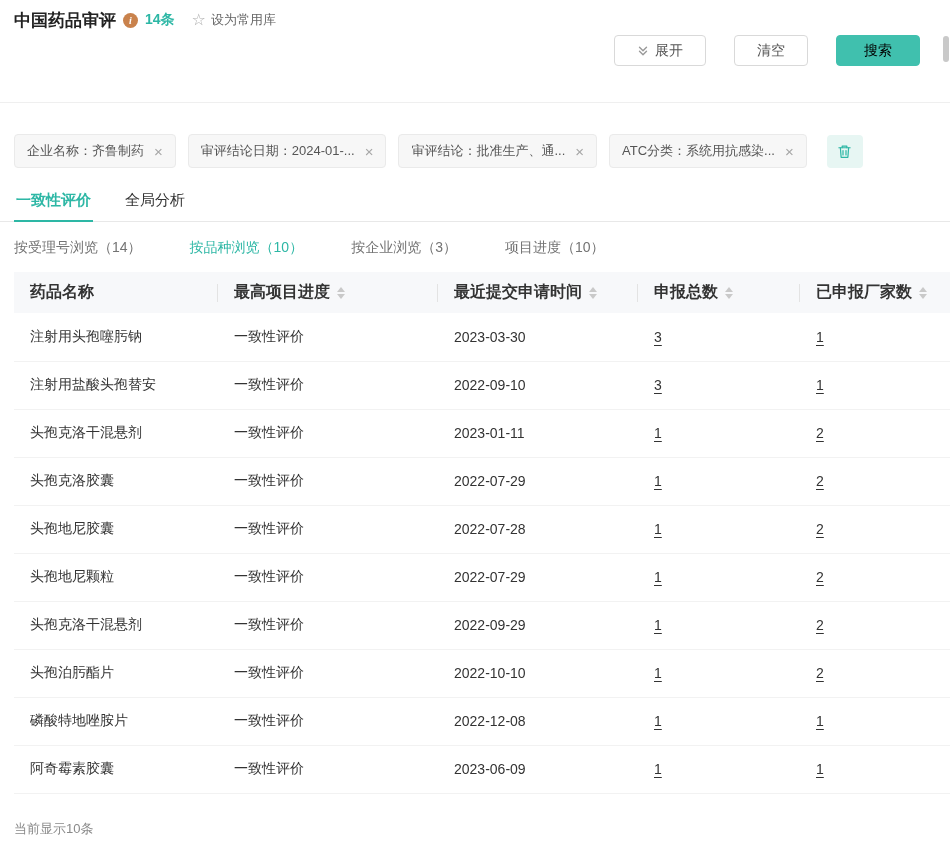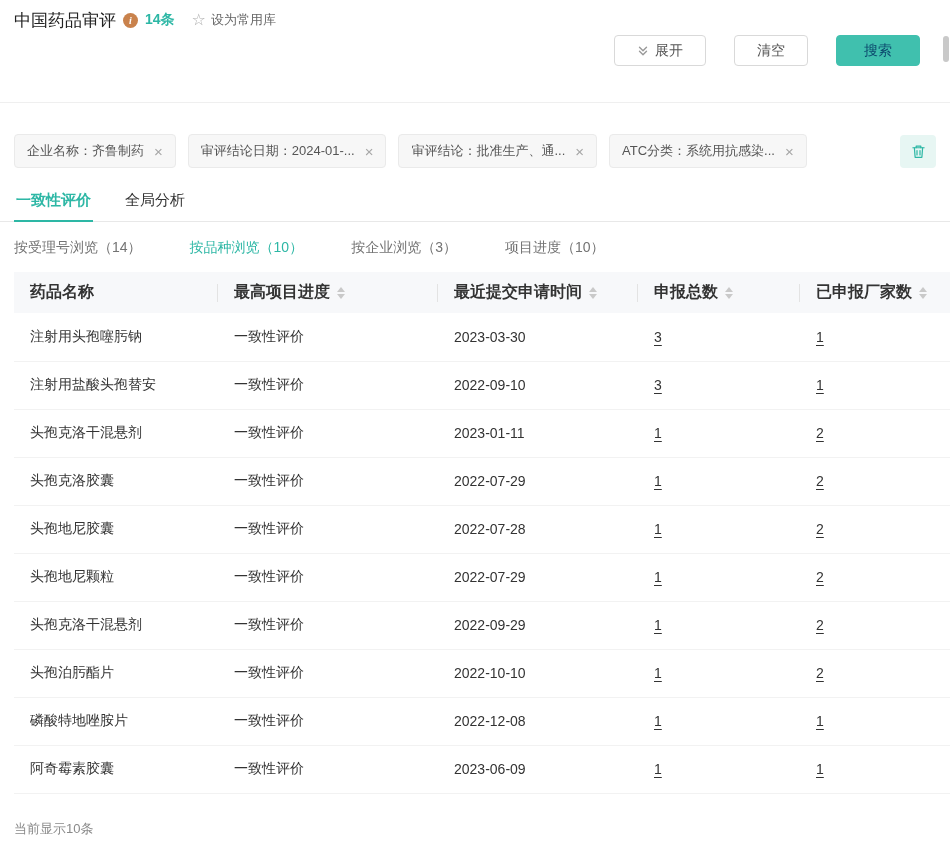--- a/index.html
+++ b/index.html
@@ -11,34 +11,34 @@
     --row-border:#f2f2f2;
     --head-bg:#f7f8fa;
     --text:#333;
     --muted:#8a8a8a;
   }
   *{box-sizing:border-box;margin:0;padding:0;}
   html,body{width:950px;height:844px;overflow:hidden;}
   body{font-family:"Liberation Sans","DejaVu Sans",sans-serif;background:#fff;color:var(--text);font-size:14px;position:relative;}
 
   .topbar{display:flex;align-items:center;gap:7px;padding:8px 14px 0;height:32px;}
-  .page-title{font-size:17px;font-weight:400;color:#222;}
+  .page-title{font-size:17px;font-weight:700;color:#222;}
   .info-icon{width:15px;height:15px;border-radius:50%;background:var(--info);color:#fff;font-size:10px;font-style:italic;font-weight:700;display:inline-flex;align-items:center;justify-content:center;font-family:"Liberation Serif",serif;cursor:pointer;flex:0 0 auto;}
   .count{color:var(--accent);font-weight:700;font-size:14px;}
   .fav{display:inline-flex;align-items:center;gap:5px;margin-left:10px;color:#666;font-size:13px;cursor:pointer;}
   .star-icon{color:#b0b0b0;font-size:16px;line-height:1;}
 
   .actions-row{display:flex;justify-content:flex-end;gap:28px;padding-right:30px;margin-top:3px;height:32px;}
   .btn{display:inline-flex;align-items:center;justify-content:center;gap:6px;height:31px;padding:0 22px;border:1px solid #d9d9d9;border-radius:4px;background:#fff;color:#555;font-size:14px;cursor:pointer;font-family:inherit;}
-  .btn.primary{background:var(--accent-btn);border-color:var(--accent-btn);color:#0c4a6e;padding:0 27px;}
+  .btn.primary{background:var(--accent-btn);border-color:var(--accent-btn);color:#000000;padding:0 27px;}
   .chevron-icon{display:inline-flex;color:#999;line-height:0;}
 
   .divider{border-top:1px solid #efefef;margin-top:35px;}
 
-  .chips-row{display:flex;align-items:center;gap:20px;padding:0 14px;margin-top:30px;height:36px;justify-content:space-between;}
+  .chips-row{display:flex;align-items:center;gap:20px;padding:0 14px;margin-top:30px;height:36px;}
   .chip{display:inline-flex;align-items:center;gap:10px;background:#f7f7f7;border:1px solid #eaeaea;border-radius:4px;height:34px;padding:0 12px;font-size:13px;color:#555;white-space:nowrap;}
   .chip-close{color:#a6a6a6;font-size:15px;line-height:1;cursor:pointer;}
   .trash-btn{width:36px;height:33px;border:none;border-radius:4px;background:var(--accent-bg);display:inline-flex;align-items:center;justify-content:center;color:var(--accent);cursor:pointer;}
 
   .tabs{display:flex;gap:30px;padding:0 14px;margin-top:13px;border-bottom:1px solid var(--border);}
   .tab{padding:9px 2px 10px;font-size:15px;color:#333;cursor:pointer;}
   .tab.active{color:var(--accent);font-weight:700;border-bottom:2px solid var(--accent);margin-bottom:-1px;}
 
   .subtabs{display:flex;gap:48px;padding:0 14px;margin-top:17px;font-size:14px;}
   .subtab{color:#737373;cursor:pointer;white-space:nowrap;}

